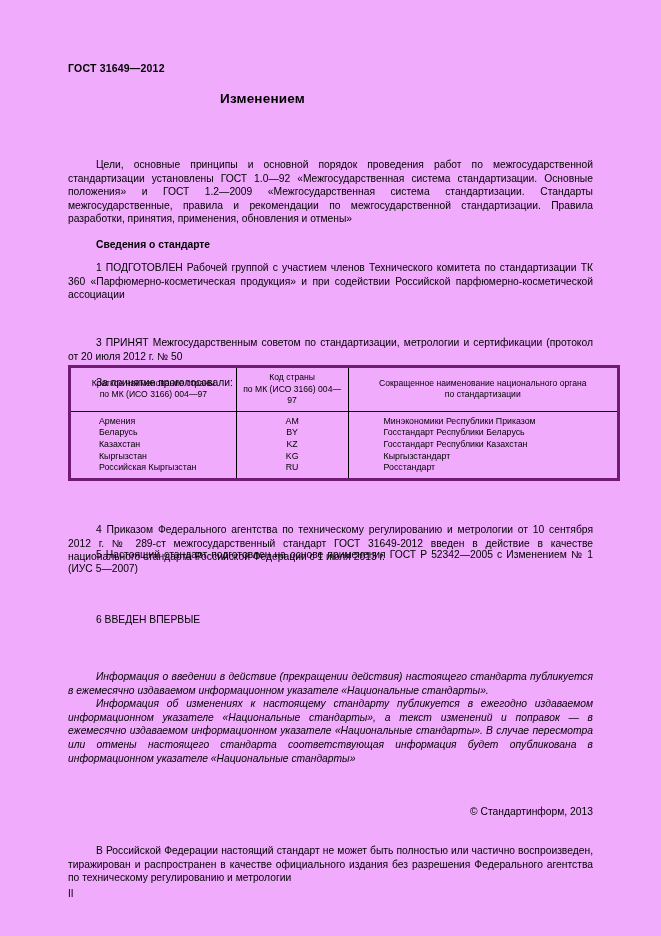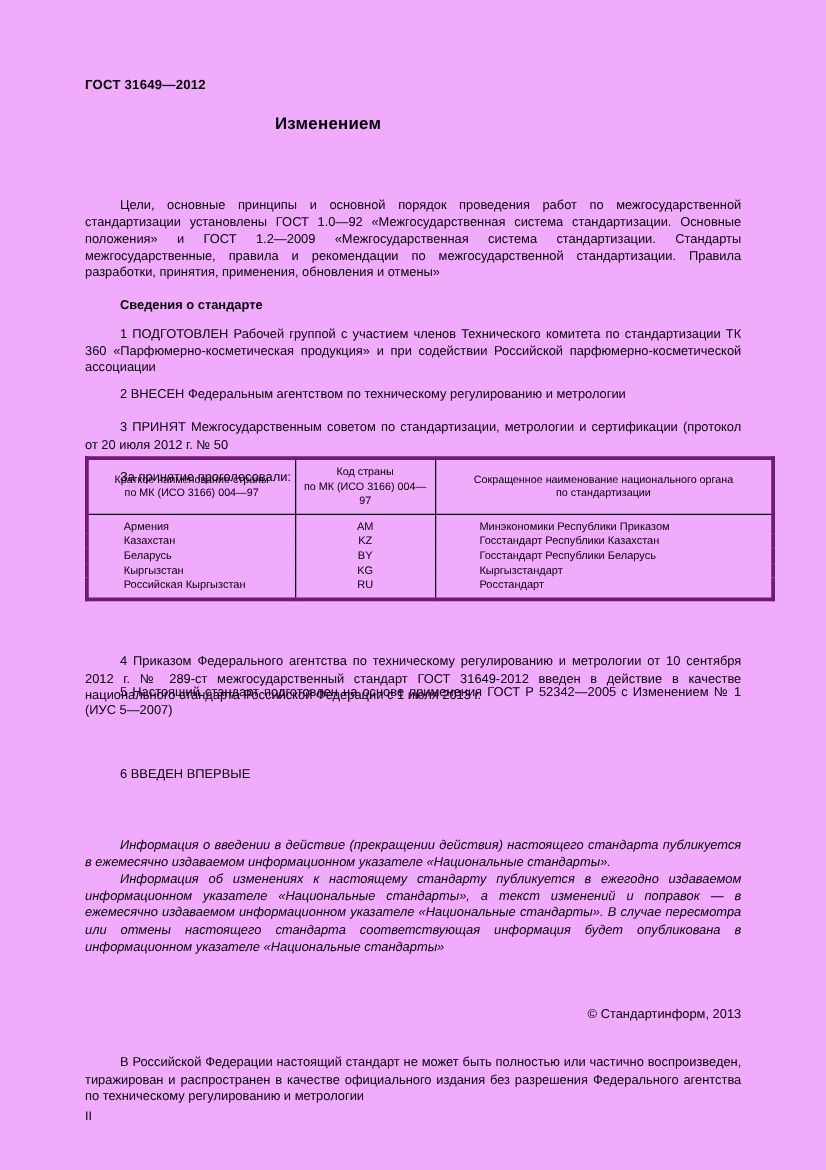--- a/index.html
+++ b/index.html
@@ -129,23 +129,20 @@
   </div>
 
   <div class="sec" id="sec-info-head">
     <p class="subhead">Сведения о стандарте</p>
   </div>
 
   <div class="sec" id="sec-item1">
     <p class="para">1  ПОДГОТОВЛЕН Рабочей группой с участием членов Технического комитета по стандартизации ТК 360 «Парфюмерно-косметическая продукция» и при содействии Российской парфюмерно-косметической ассоциации</p>
   </div>
 
-  <div class="sec" id="sec-item2">
-    <p class="para">2  ВНЕСЕН Федеральным агентством по техническому регулированию и метрологии</p>
-  </div>
 
   <div class="sec" id="sec-item3">
     <p class="para">3  ПРИНЯТ Межгосударственным советом по стандартизации, метрологии и сертификации (протокол от 20 июля 2012 г.  № 50</p>
   </div>
 
   <div class="sec" id="sec-vote">
     <p class="para">За принятие проголосовали:</p>
   </div>
 
   <table class="vote-table">
@@ -165,30 +162,30 @@
         </th>
       </tr>
     </thead>
     <tbody>
       <tr>
         <td class="cell-country">Армения</td>
         <td class="cell-code">AM</td>
         <td class="cell-body">Минэкономики Республики Приказом</td>
       </tr>
       <tr>
+        <td class="cell-country">Беларусь</td>
+        <td class="cell-code">BY</td>
+        <td class="cell-body">Госстандарт Республики Беларусь</td>
+      </tr>
+      <tr>
         <td class="cell-country">Казахстан</td>
         <td class="cell-code">KZ</td>
         <td class="cell-body">Госстандарт Республики Казахстан</td>
       </tr>
       <tr>
-        <td class="cell-country">Беларусь</td>
-        <td class="cell-code">BY</td>
-        <td class="cell-body">Госстандарт Республики Беларусь</td>
-      </tr>
-      <tr>
         <td class="cell-country">Кыргызстан</td>
         <td class="cell-code">KG</td>
         <td class="cell-body">Кыргызстандарт</td>
       </tr>
       <tr>
         <td class="cell-country">Российская Кыргызстан</td>
         <td class="cell-code">RU</td>
         <td class="cell-body">Росстандарт</td>
       </tr>
     </tbody>

